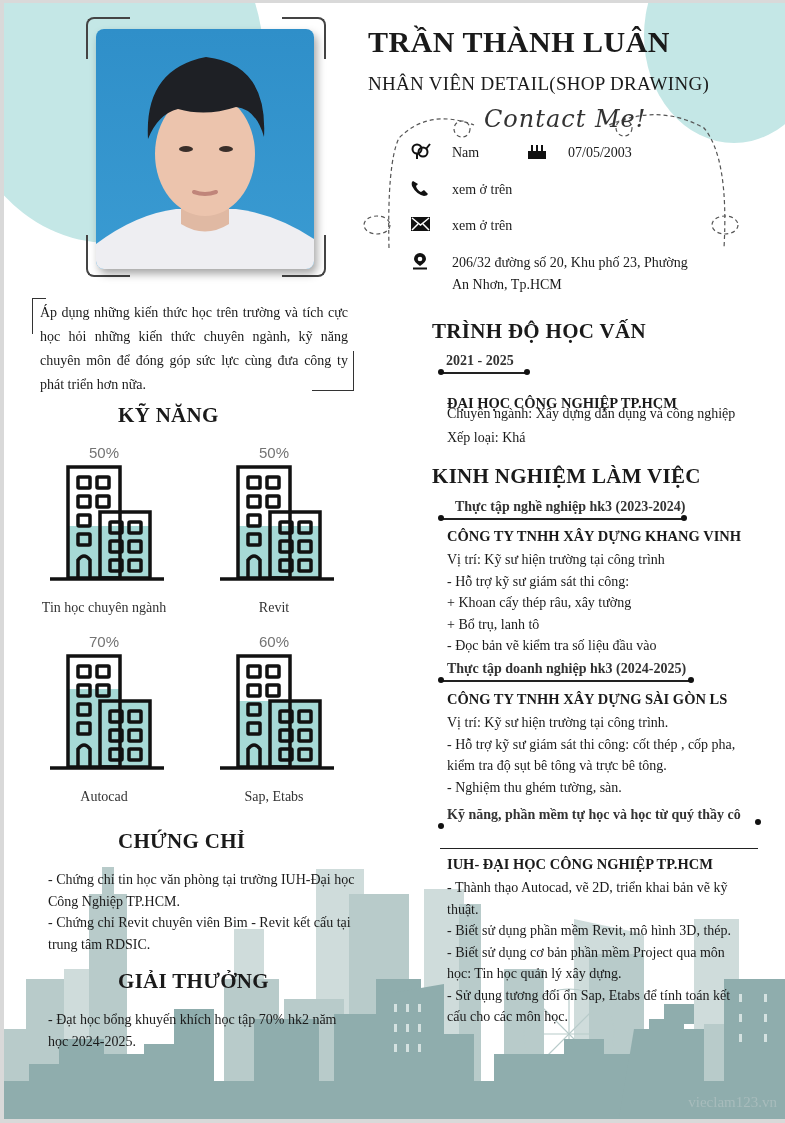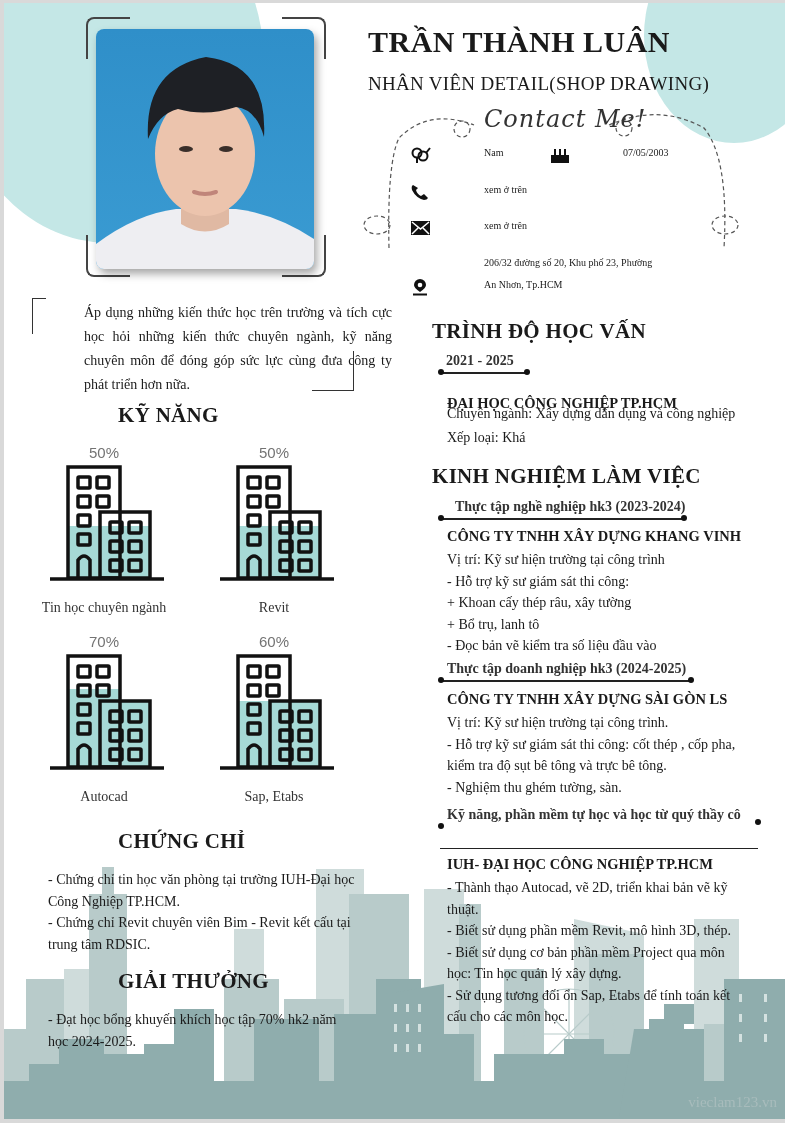--- a/index.html
+++ b/index.html
@@ -26,26 +26,26 @@
     background: linear-gradient(180deg, #2f8fc9 0%, #3a9bd2 100%);
     box-shadow: 3px 5px 8px rgba(0,0,0,0.35);
   }
 
   
   .name { position: absolute; left: 364px; top: 22px; font-size: 30px; font-weight: bold; letter-spacing: 0.5px; }
   .title { position: absolute; left: 364px; top: 70px; font-size: 19px; letter-spacing: 0.3px; }
 
   
   .contact-title { position: absolute; left: 480px; top: 102px; font-family: "DejaVu Serif", serif; font-style: italic; font-size: 24px; color: #333; letter-spacing: 1px; }
-  .contact-row { position: absolute; font-size: 10px; display: flex; align-items: flex-end; gap: 32px; }
+  .contact-row { position: absolute; font-size: 14px; display: flex; align-items: flex-start; }
   .c-icon { width: 22px; height: 18px; display: inline-block; }
   .contact-text { line-height: 22px; }
 
   
-  .objective { position: absolute; left: 36px; top: 298px; width: 308px; font-size: 14px; line-height: 24px; text-align: justify; margin-left: 44px; }
+  .objective { position: absolute; left: 36px; top: 298px; width: 308px; font-size: 14px; line-height: 24px; text-align: justify; }
   .obj-bracket-tl { position: absolute; left: 28px; top: 295px; width: 14px; height: 36px; border-left: 1.5px solid #333; border-top: 1.5px solid #333; }
   .obj-bracket-br { position: absolute; left: 308px; top: 348px; width: 42px; height: 40px; border-right: 1.5px solid #333; border-bottom: 1.5px solid #333; }
 
   .section-title { position: absolute; font-size: 21px; font-weight: bold; letter-spacing: 0.3px; }
 
   
   .skill { position: absolute; width: 140px; text-align: center; }
   .skill-pct { font-family: "Liberation Sans", sans-serif; font-size: 15px; color: #737373; height: 18px; }
   .skill-label { font-size: 14px; color: #333; margin-top: 6px; }
 
@@ -181,21 +181,21 @@
       <svg class="c-icon" viewBox="0 0 22 18">
         <g fill="none" stroke="#111" stroke-width="2">
             <circle cx="7" cy="7" r="4.5"></circle>
             <circle cx="13" cy="10" r="4.5"></circle>
             <line x1="7" y1="12" x2="7" y2="17"></line>
             <line x1="16" y1="7" x2="20" y2="2"></line>
           </g>
       </svg>
       <span class="contact-text" style="margin-left:20px;">Nam</span>
     </div>
-    <div class="contact-row" style="left:545px;top:139px;">
+    <div class="contact-row" style="left:522px;top:139px;">
       <svg class="c-icon" viewBox="0 0 22 18">
         <g fill="#111">
             <rect x="2" y="9" width="18" height="8"></rect>
             <rect x="5" y="3" width="2" height="6"></rect>
             <rect x="10" y="3" width="2" height="6"></rect>
             <rect x="15" y="3" width="2" height="6"></rect>
           </g>
       </svg>
       <span class="contact-text" style="margin-left:20px;">07/05/2003</span>
     </div>

